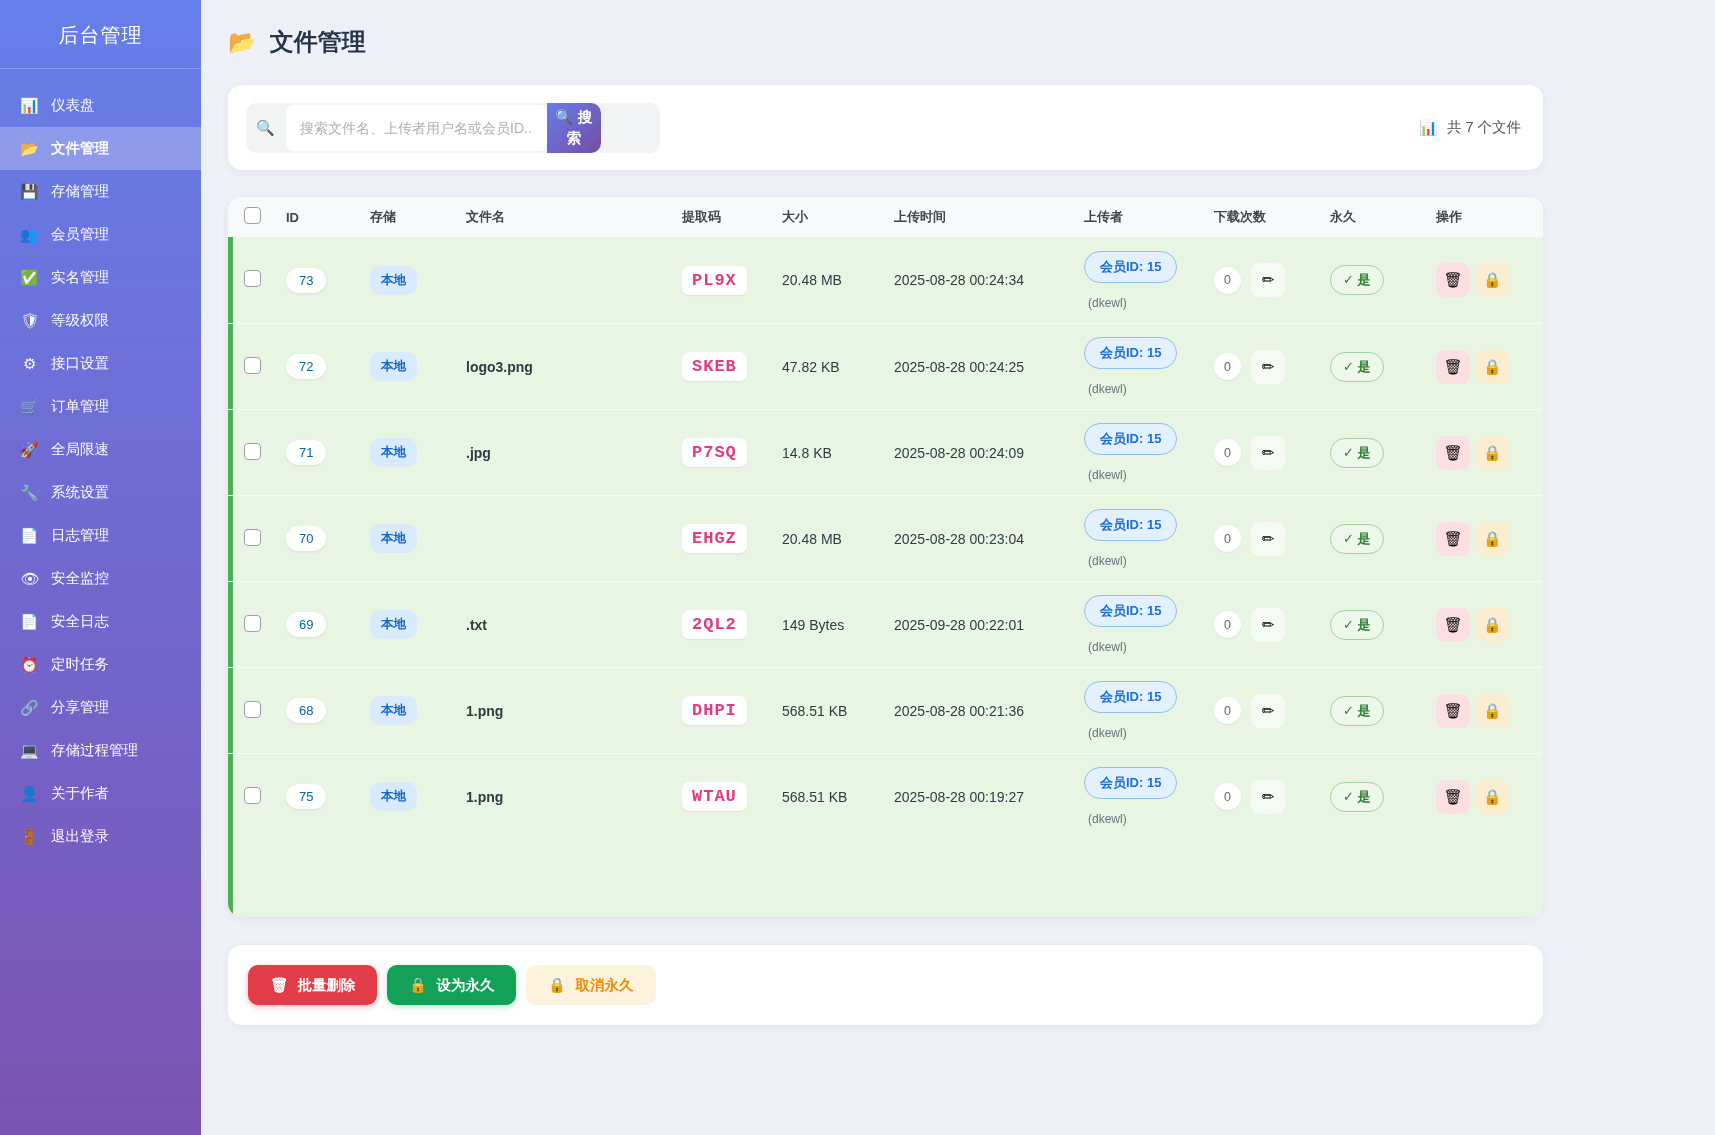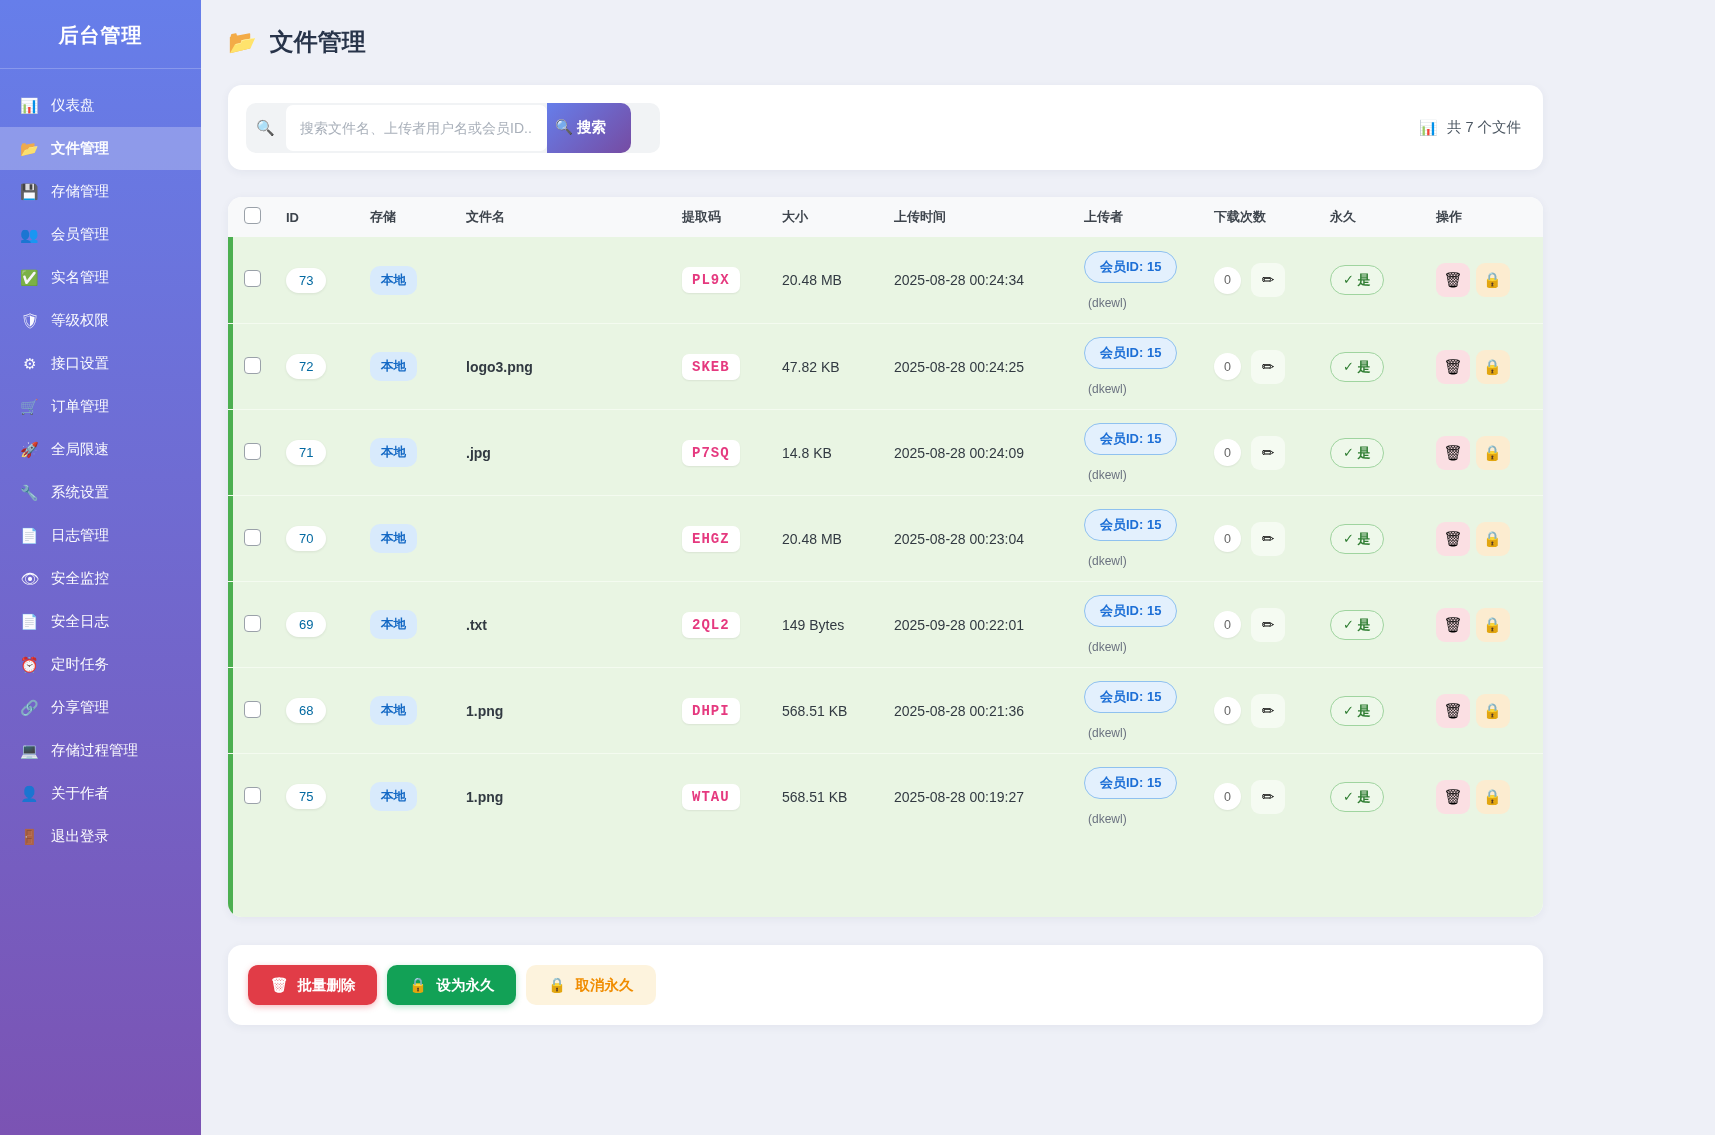--- a/index.html
+++ b/index.html
@@ -9,21 +9,21 @@
     background:#eef0f7; color:#333; overflow:hidden;
   }
   .app { display:flex; width:100%; height:100%; }
 
   
   .sidebar {
     width:201px; min-width:201px; height:100%;
     background:linear-gradient(180deg,#667eea 0%,#7b53b3 100%);
     color:#fff;
   }
-  .side-title { text-align:center; font-size:20px; font-weight:700; padding:22px 0 19px; letter-spacing:1px; }
+  .side-title { text-align:center; font-size:20px; font-weight:400; padding:22px 0 19px; letter-spacing:1px; }
   .side-divider { height:1px; background:rgba(255,255,255,0.22); }
   .side-nav { padding-top:15px; }
   .side-item {
     display:flex; align-items:center; gap:11px;
     height:43px; padding:0 20px; cursor:pointer;
     font-size:14.5px; color:rgba(255,255,255,0.97);
   }
   .side-item.active { background:rgba(255,255,255,0.25); font-weight:700; }
   .s-ico { font-size:15px; width:20px; text-align:center; }
 
@@ -47,25 +47,25 @@
     background:#f1f3f5; border-radius:10px; overflow:hidden;
   }
   .search-prefix-icon { width:40px; display:flex; align-items:center; justify-content:center; font-size:15px; color:#555; }
   .search-input {
     width:261px; border:none; outline:none; background:#fff;
     border-radius:7px; margin:2px 0; padding:0 14px;
     font-size:14px; color:#333; font-family:inherit;
   }
   .search-input::placeholder { color:#a9b0ba; }
   .search-btn {
-    width:84px; border:none; cursor:pointer;
+    width:54px; border:none; cursor:pointer;
     background:linear-gradient(135deg,#667eea,#764ba2);
     color:#fff; font-size:14.5px; font-weight:700; font-family:inherit;
     border-radius:0 10px 10px 0; line-height:1.5;
-    padding:4px 8px; text-align:left;
+    padding:4px 8px; text-align:center;
   }
   .file-count { display:flex; align-items:center; gap:9px; font-size:14.5px; color:#4a5560; }
   .file-count .fc-ico { font-size:15px; }
 
   
   .table-card { margin-top:27px; overflow:hidden; }
   .t-head, .t-row {
     display:grid;
     grid-template-columns:48px 84px 96px 216px 100px 112px 190px 130px 116px 106px 1fr;
     align-items:center;
@@ -89,21 +89,21 @@
     padding:5px 13px; border-radius:14px; box-shadow:0 1px 3px rgba(0,0,0,0.08);
   }
   .storage-badge {
     display:inline-block; background:#d8eafc; color:#1368c4; font-weight:700;
     font-size:12.5px; padding:6px 11px; border-radius:10px;
   }
   .c-name { font-weight:600; }
   .code-badge {
     display:inline-block; background:#fff; color:#e5397f; font-weight:700;
     font-family:"Liberation Mono","DejaVu Sans Mono",monospace; letter-spacing:1px;
-    font-size:14px; padding:5px 10px; border-radius:7px;
+    font-size:17px; padding:5px 10px; border-radius:7px;
     box-shadow:0 1px 2px rgba(0,0,0,0.07);
   }
   .c-uploader { display:flex; flex-direction:column; align-items:flex-start; gap:13px; }
   .member-badge {
     background:#e3f0fd; border:1.5px solid #8fc1ef; color:#1d6fd6;
     font-weight:700; font-size:13px; padding:6px 15px; border-radius:16px;
   }
   .uploader-name { color:#6b7280; font-size:12px; padding-left:4px; }
   .c-downloads { display:flex; align-items:center; gap:10px; }
   .dl-pill {

